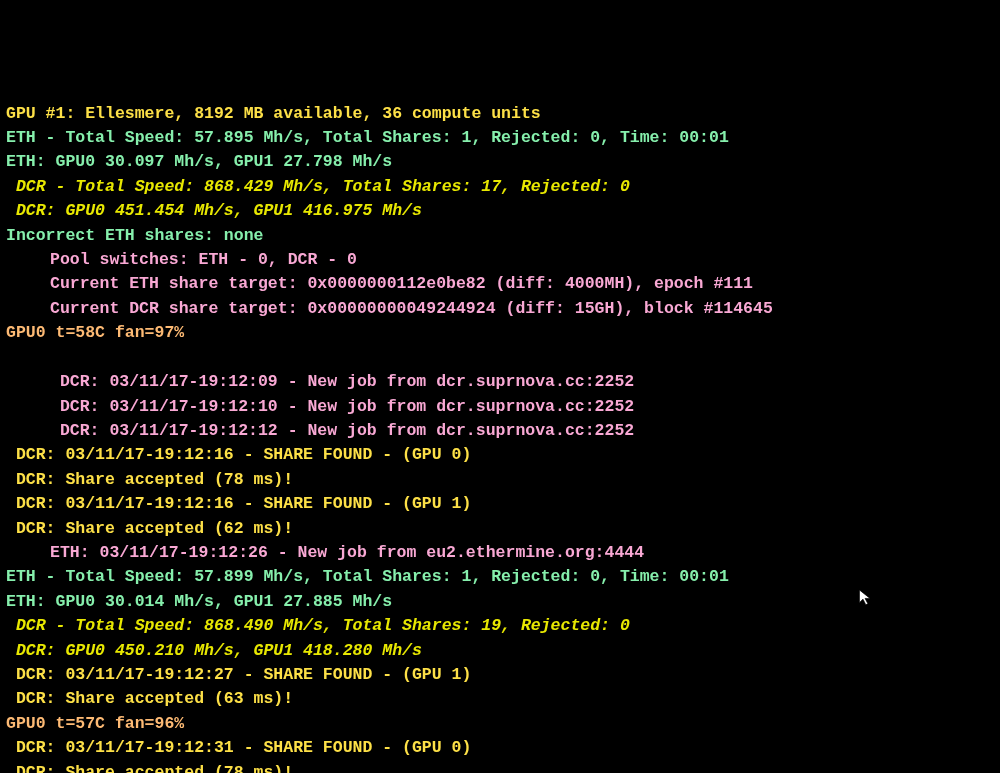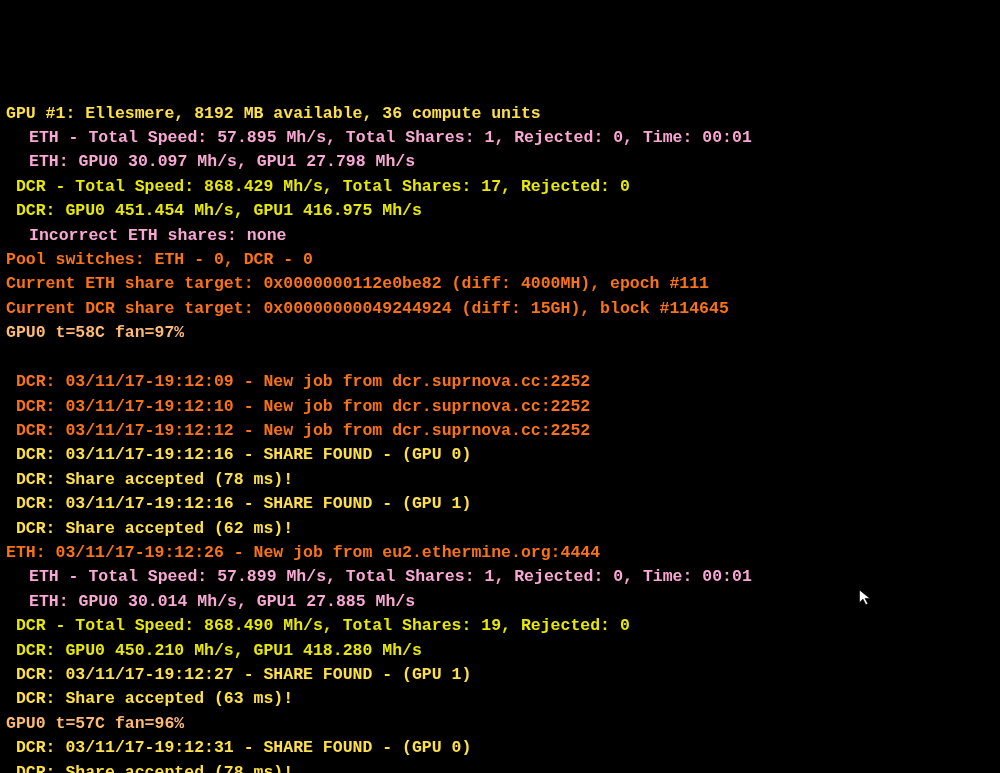--- a/index.html
+++ b/index.html
@@ -11,23 +11,23 @@
       line-height: 1.48;
       padding: 4px 6px;
       white-space: pre;
       color: #c0c0c0;
       overflow: hidden;
       width: 1000px;
       height: 773px;
       position: relative;
     }
     .green  { color: #fde047; }
-    .cyan   { color: #f9a8d4; margin-left: 23px; }
-    .yellow { color: #e8e800; }
-    .white  { color: #f97316; }
+    .cyan   { color: #86efac; }
+    .yellow { color: #e8e800; font-style: italic; }
+    .white  { color: #f9a8d4; margin-left: 44px; }
     .magenta{ color: #fdba74; }
     .cursor {
       position: absolute;
       width: 15px;
       height: 22px;
       pointer-events: none;
     }
     .cursor svg { display: block; }
   </style>
 </head>

